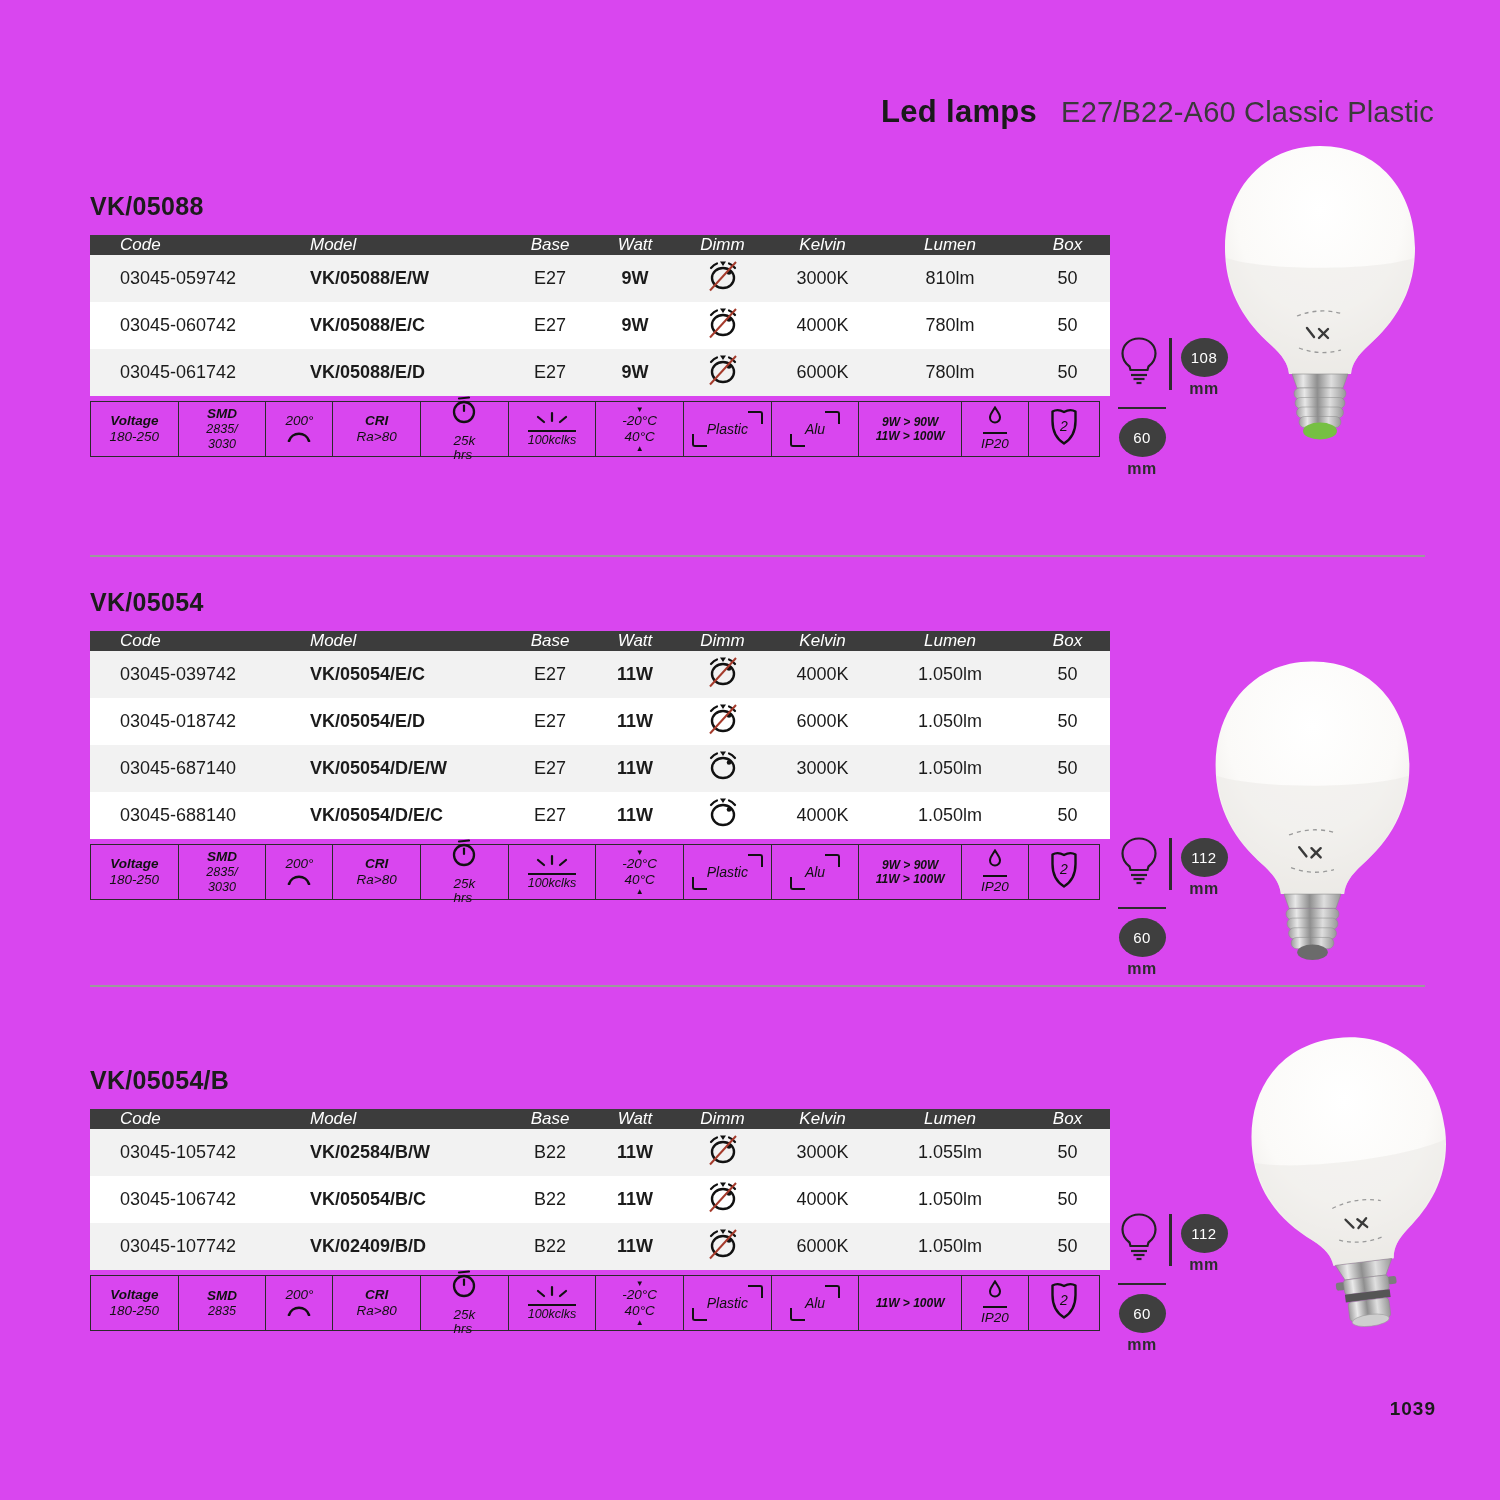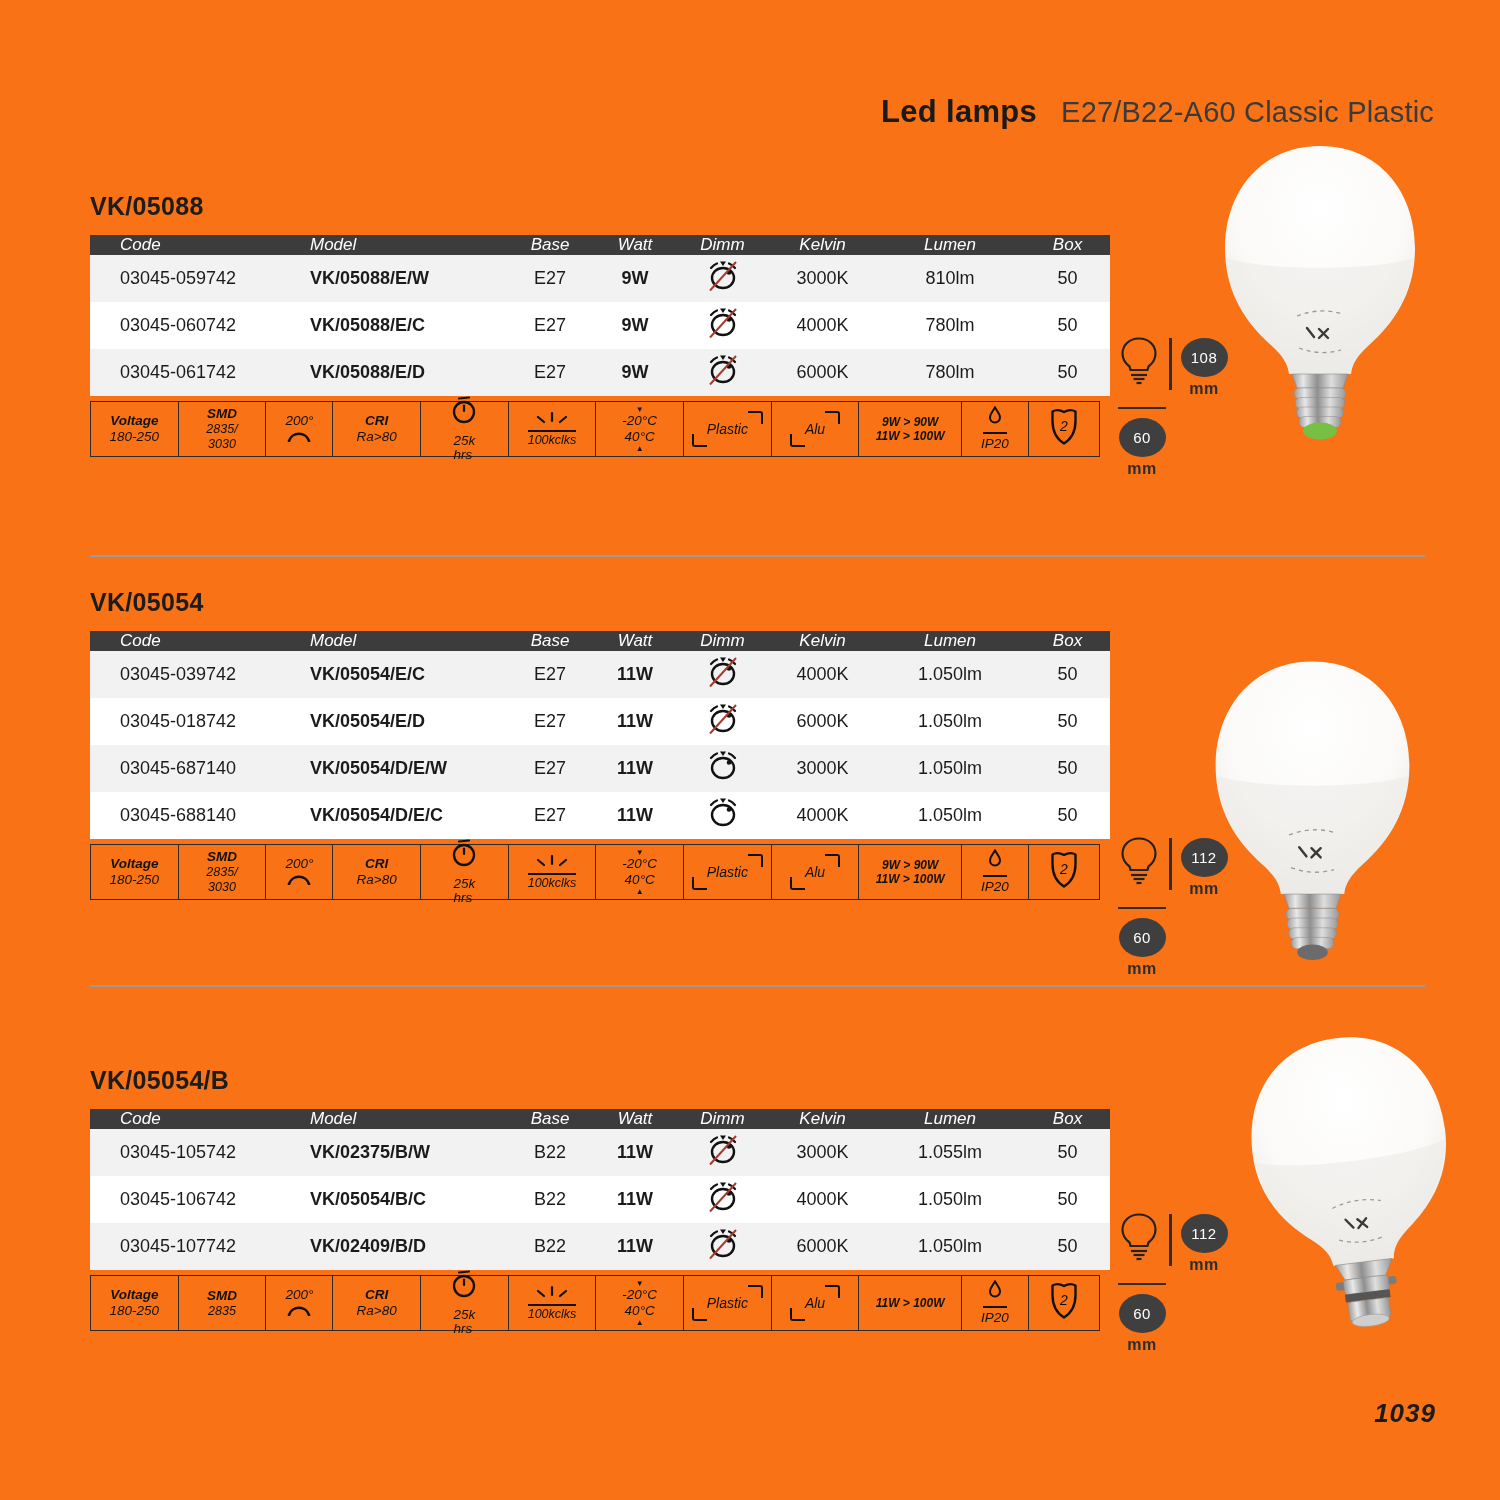--- a/index.html
+++ b/index.html
@@ -1,16 +1,16 @@
 <!DOCTYPE html>
 <html><head>
 <meta charset="utf-8">
 <style>
   html,body{margin:0;padding:0;background:#fff;}
-  .page{position:relative;width:1500px;height:1500px;background:#f97316;overflow:hidden;
+  .page{position:relative;width:1500px;height:1500px;background:#d946ef;overflow:hidden;
         font-family:"Liberation Sans", sans-serif;color:#1b1b1b;}
 
   
   .page-header{position:absolute;top:94px;right:66px;display:flex;align-items:baseline;gap:24px;}
   .page-header .title{font-size:31px;font-weight:700;color:#1a1a1a;letter-spacing:.3px;}
   .page-header .subtitle{font-size:29px;font-weight:400;color:#3a3a3a;letter-spacing:.2px;}
 
   
   .sec{position:absolute;left:90px;width:1020px;}
   .ptitle{font-size:25px;font-weight:700;color:#1c1c1c;margin:0 0 14px 0;letter-spacing:.3px;}
@@ -61,21 +61,21 @@
   .vline{width:2.5px;height:52px;background:#2d2d2d;margin-top:2px;}
   .badgecol{display:flex;flex-direction:column;align-items:center;margin-top:2px;}
   .dbadge{min-width:47px;height:39px;padding:0 4px;background:#3f3f3f;border-radius:50%;color:#fff;
           display:flex;align-items:center;justify-content:center;font-size:15px;letter-spacing:.5px;box-sizing:border-box;}
   .mm{font-size:16px;font-weight:600;color:#2d2d2d;margin-top:3px;letter-spacing:.5px;}
   .hline{width:48px;height:0;border-top:2.5px solid #2d2d2d;margin:9px 0 9px 0;}
   .dims-bottom{display:flex;flex-direction:column;align-items:center;width:48px;}
 
   
   .divider{position:absolute;left:90px;width:1335px;height:2px;background:#9b9b9b;}
-  .page-number{position:absolute;right:64px;top:1398px;font-size:26px;font-weight:700;color:#1b1b1b;letter-spacing:1px;font-style:italic;}
+  .page-number{position:absolute;right:64px;top:1398px;font-size:19px;font-weight:700;color:#1b1b1b;letter-spacing:1px;}
 
   
   .bulb{position:absolute;}
 </style>
 </head>
 <body>
 
 <div class="page">
 
   <div class="page-header">
@@ -537,21 +537,21 @@
         <th>Watt</th>
         <th>Dimm</th>
         <th>Kelvin</th>
         <th>Lumen</th>
         <th>Box</th>
       </tr>
         </thead>
       <tbody>
         <tr>
           <td class="l">03045-105742</td>
-          <td class="l model">VK/02375/B/W</td>
+          <td class="l model">VK/02584/B/W</td>
           <td>B22</td>
           <td class="watt">11W</td>
           <td><span class="dimm-icon"><svg width="36" height="34" viewBox="0 0 36 34">
                   <path d="M6 9 Q9 5.5 12 4.5" fill="none" stroke="#111" stroke-width="2.2" stroke-linecap="round"></path>
                   <path d="M30 9 Q27 5.5 24 4.5" fill="none" stroke="#111" stroke-width="2.2" stroke-linecap="round"></path>
                   <polygon points="15,2.5 21,2.5 18,7" fill="#111"></polygon>
                   <ellipse cx="18" cy="19" rx="11" ry="10" fill="none" stroke="#111" stroke-width="2.4"></ellipse>
                   <circle cx="24" cy="13.5" r="2.3" fill="#111"></circle>
                   <line class="cross" x1="5" y1="31.5" x2="31" y2="3" stroke="#a53b2c" stroke-width="2"></line>
                 </svg></span></td>

